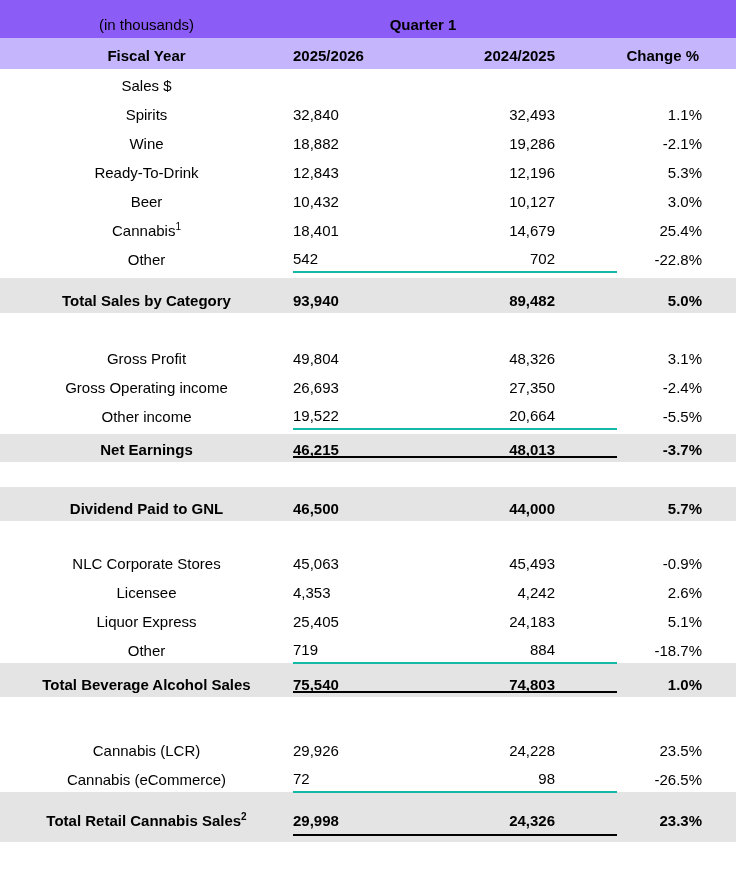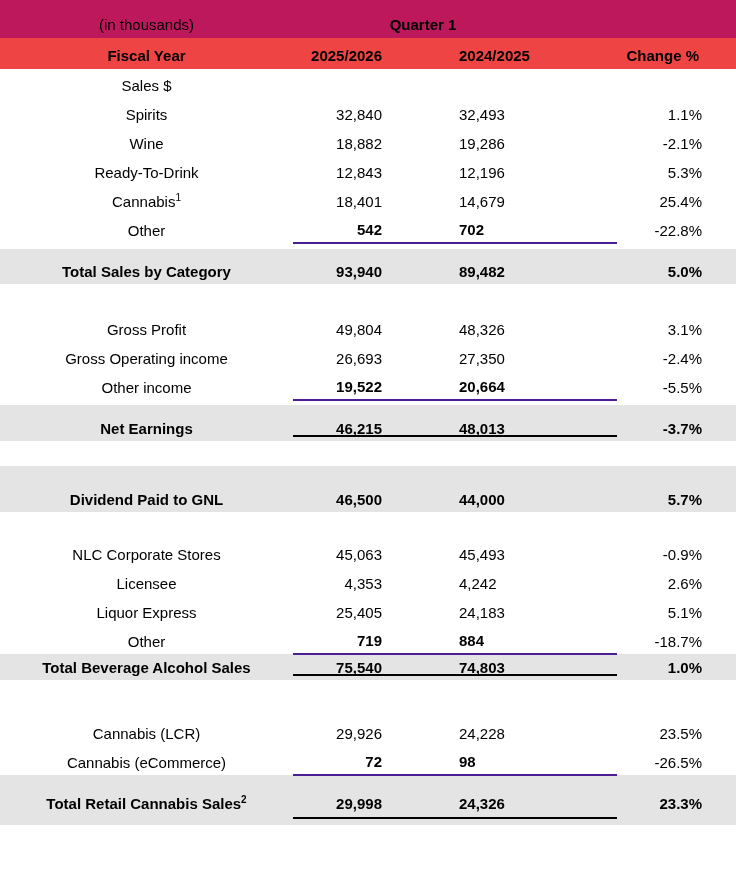--- a/index.html
+++ b/index.html
@@ -19,36 +19,36 @@
     font-size: 15px;
     line-height: 19px;
     padding: 0;
     vertical-align: bottom;
     padding-bottom: 3px;
     overflow: hidden;
     white-space: nowrap;
   }
   
   .c-label { text-align: center; }
-  .c-v1 { text-align: right; padding-right: 77px; }
-  .c-v2 { padding-right: 62px; }
+  .c-v1 { padding-right: 77px; }
+  .c-v2 { text-align: right; padding-right: 62px; }
   .c-chg { text-align: right; padding-right: 34px; }
   
-  tr.head1 { height: 38px; background: #be185d; }
-  tr.head2 { height: 31px; background: #ef4444; }
+  tr.head1 { height: 38px; background: #8b5cf6; }
+  tr.head2 { height: 31px; background: #c4b5fd; }
   tr.head1 td, tr.head2 td { padding-bottom: 4px; }
   .bold { font-weight: bold; }
   .quarter-cell { text-align: center; font-weight: bold; padding-right: 64px; }
   .head2 .c-chg { padding-right: 37px; }
   
   tr.section, tr.data { height: 29px; }
   tr.total { background: #e4e4e4; font-weight: bold; }
   tr.spacer td { padding: 0; }
   
-  td.u-edge { border-bottom: 2px solid #4c1d95; font-weight: bold; }
+  td.u-edge { border-bottom: 2px solid #14b8a6; }
   td.u-in { position: relative; }
   td.u-in::after {
     content: "";
     position: absolute;
     left: 0; right: 0; bottom: 4px;
     border-bottom: 2px solid #000;
   }
   tr.tall td { padding-bottom: 12px; }
   tr.tall td.u-in::after { bottom: 6px; }
   sup { font-size: 10px; line-height: 0; vertical-align: super; }
@@ -96,20 +96,26 @@
           <td class="c-v2">19,286</td>
           <td class="c-chg">-2.1%</td>
         </tr>
         <tr class="data">
           <td class="c-label">Ready-To-Drink</td>
           <td class="c-v1">12,843</td>
           <td class="c-v2">12,196</td>
           <td class="c-chg">5.3%</td>
         </tr>
         <tr class="data">
+          <td class="c-label">Beer</td>
+          <td class="c-v1">10,432</td>
+          <td class="c-v2">10,127</td>
+          <td class="c-chg">3.0%</td>
+        </tr>
+        <tr class="data">
           <td class="c-label">Cannabis<sup>1</sup></td>
           <td class="c-v1">18,401</td>
           <td class="c-v2">14,679</td>
           <td class="c-chg">25.4%</td>
         </tr>
         <tr class="data">
           <td class="c-label">Other</td>
           <td class="c-v1 u-edge">542</td>
           <td class="c-v2 u-edge">702</td>
           <td class="c-chg">-22.8%</td>
@@ -140,30 +146,30 @@
         </tr>
         <tr class="data">
           <td class="c-label">Other income</td>
           <td class="c-v1 u-edge">19,522</td>
           <td class="c-v2 u-edge">20,664</td>
           <td class="c-chg">-5.5%</td>
         </tr>
         <tr class="spacer">
           <td colspan="4" style="height: 4px;"></td>
         </tr>
-        <tr class="total" style="height: 36px;">
+        <tr class="total" style="height: 28px;">
           <td class="c-label">Net Earnings</td>
           <td class="c-v1 u-in">46,215</td>
           <td class="c-v2 u-in">48,013</td>
           <td class="c-chg">-3.7%</td>
         </tr>
         <tr class="spacer">
           <td colspan="4" style="height: 25px;"></td>
         </tr>
-        <tr class="total" style="height: 46px;">
+        <tr class="total" style="height: 34px;">
           <td class="c-label">Dividend Paid to GNL</td>
           <td class="c-v1">46,500</td>
           <td class="c-v2">44,000</td>
           <td class="c-chg">5.7%</td>
         </tr>
         <tr class="spacer">
           <td colspan="4" style="height: 26px;"></td>
         </tr>
         <tr class="data">
           <td class="c-label">NLC Corporate Stores</td>
@@ -182,21 +188,21 @@
           <td class="c-v1">25,405</td>
           <td class="c-v2">24,183</td>
           <td class="c-chg">5.1%</td>
         </tr>
         <tr class="data">
           <td class="c-label">Other</td>
           <td class="c-v1 u-edge">719</td>
           <td class="c-v2 u-edge">884</td>
           <td class="c-chg">-18.7%</td>
         </tr>
-        <tr class="total" style="height: 26px;">
+        <tr class="total" style="height: 34px;">
           <td class="c-label">Total Beverage Alcohol Sales</td>
           <td class="c-v1 u-in">75,540</td>
           <td class="c-v2 u-in">74,803</td>
           <td class="c-chg">1.0%</td>
         </tr>
         <tr class="spacer">
           <td colspan="4" style="height: 37px;"></td>
         </tr>
         <tr class="data">
           <td class="c-label">Cannabis (LCR)</td>

